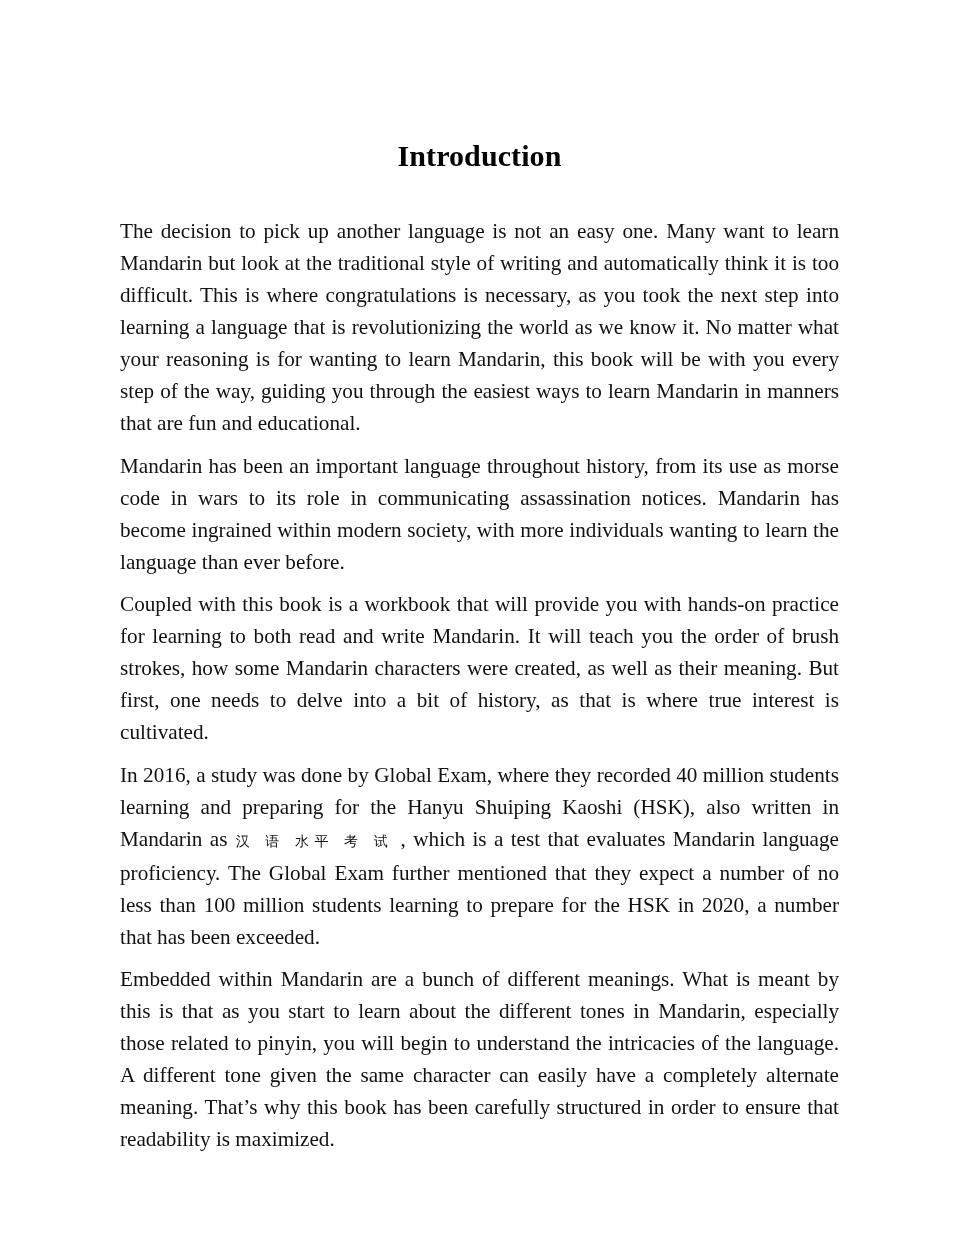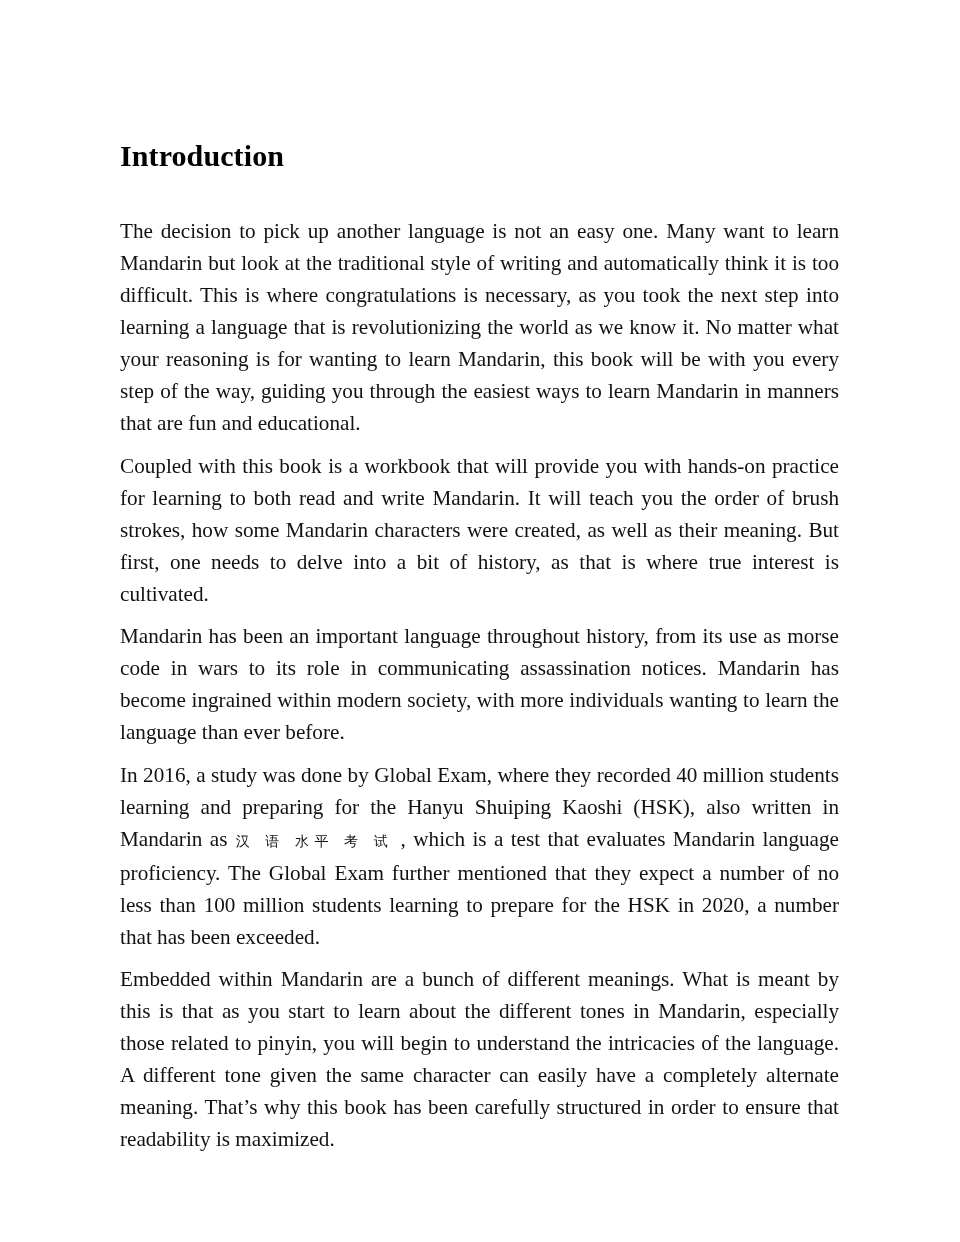--- a/index.html
+++ b/index.html
@@ -29,21 +29,21 @@
     width: 719px;
   }
 
   .chapter-title {
     font-family: "Liberation Serif", "DejaVu Serif", serif;
     font-size: 30px;
     font-weight: bold;
     line-height: 1.18;
     letter-spacing: 0.1px;
     margin: 0 0 42px 0;
-    text-align: left;
+    text-align: center;
     color: #000000;
   }
 
   .body-paragraph {
     font-family: "Liberation Serif", "DejaVu Serif", serif;
     font-size: 21.2px;
     line-height: 32px;
     text-align: justify;
     text-justify: inter-word;
     margin: 0 0 10.5px 0;
@@ -66,22 +66,22 @@
 </head>
 <body>
 
 <div class="page">
   <div class="content">
 
     <h1 class="chapter-title">Introduction</h1>
 
     <p class="body-paragraph">The decision to pick up another language is not an easy one. Many want to learn Mandarin but look at the traditional style of writing and automatically think it is too difficult. This is where congratulations is necessary, as you took the next step into learning a language that is revolutionizing the world as we know it. No matter what your reasoning is for wanting to learn Mandarin, this book will be with you every step of the way, guiding you through the easiest ways to learn Mandarin in manners that are fun and educational.</p>
 
+    <p class="body-paragraph">Mandarin has been an important language throughout history, from its use as morse code in wars to its role in communicating assassination notices. Mandarin has become ingrained within modern society, with more individuals wanting to learn the language than ever before.</p>
+
     <p class="body-paragraph">Coupled with this book is a workbook that will provide you with hands-on practice for learning to both read and write Mandarin. It will teach you the order of brush strokes, how some Mandarin characters were created, as well as their meaning. But first, one needs to delve into a bit of history, as that is where true interest is cultivated.</p>
-
-    <p class="body-paragraph">Mandarin has been an important language throughout history, from its use as morse code in wars to its role in communicating assassination notices. Mandarin has become ingrained within modern society, with more individuals wanting to learn the language than ever before.</p>
 
     <p class="body-paragraph"><span>In 2016, a study was done by Global Exam, where they recorded 40 million students learning and preparing for the Hanyu Shuiping Kaoshi (HSK), also written in Mandarin as </span><span class="cjk">汉 语 水平 考 试</span><span> , which is a test that evaluates Mandarin language proficiency. The Global Exam further mentioned that they expect a number of no less than 100 million students learning to prepare for the HSK in 2020, a number that has been exceeded.</span></p>
 
     <p class="body-paragraph">Embedded within Mandarin are a bunch of different meanings. What is meant by this is that as you start to learn about the different tones in Mandarin, especially those related to pinyin, you will begin to understand the intricacies of the language. A different tone given the same character can easily have a completely alternate meaning. That’s why this book has been carefully structured in order to ensure that readability is maximized.</p>
 
   </div>
 </div>
 
 </body></html>

